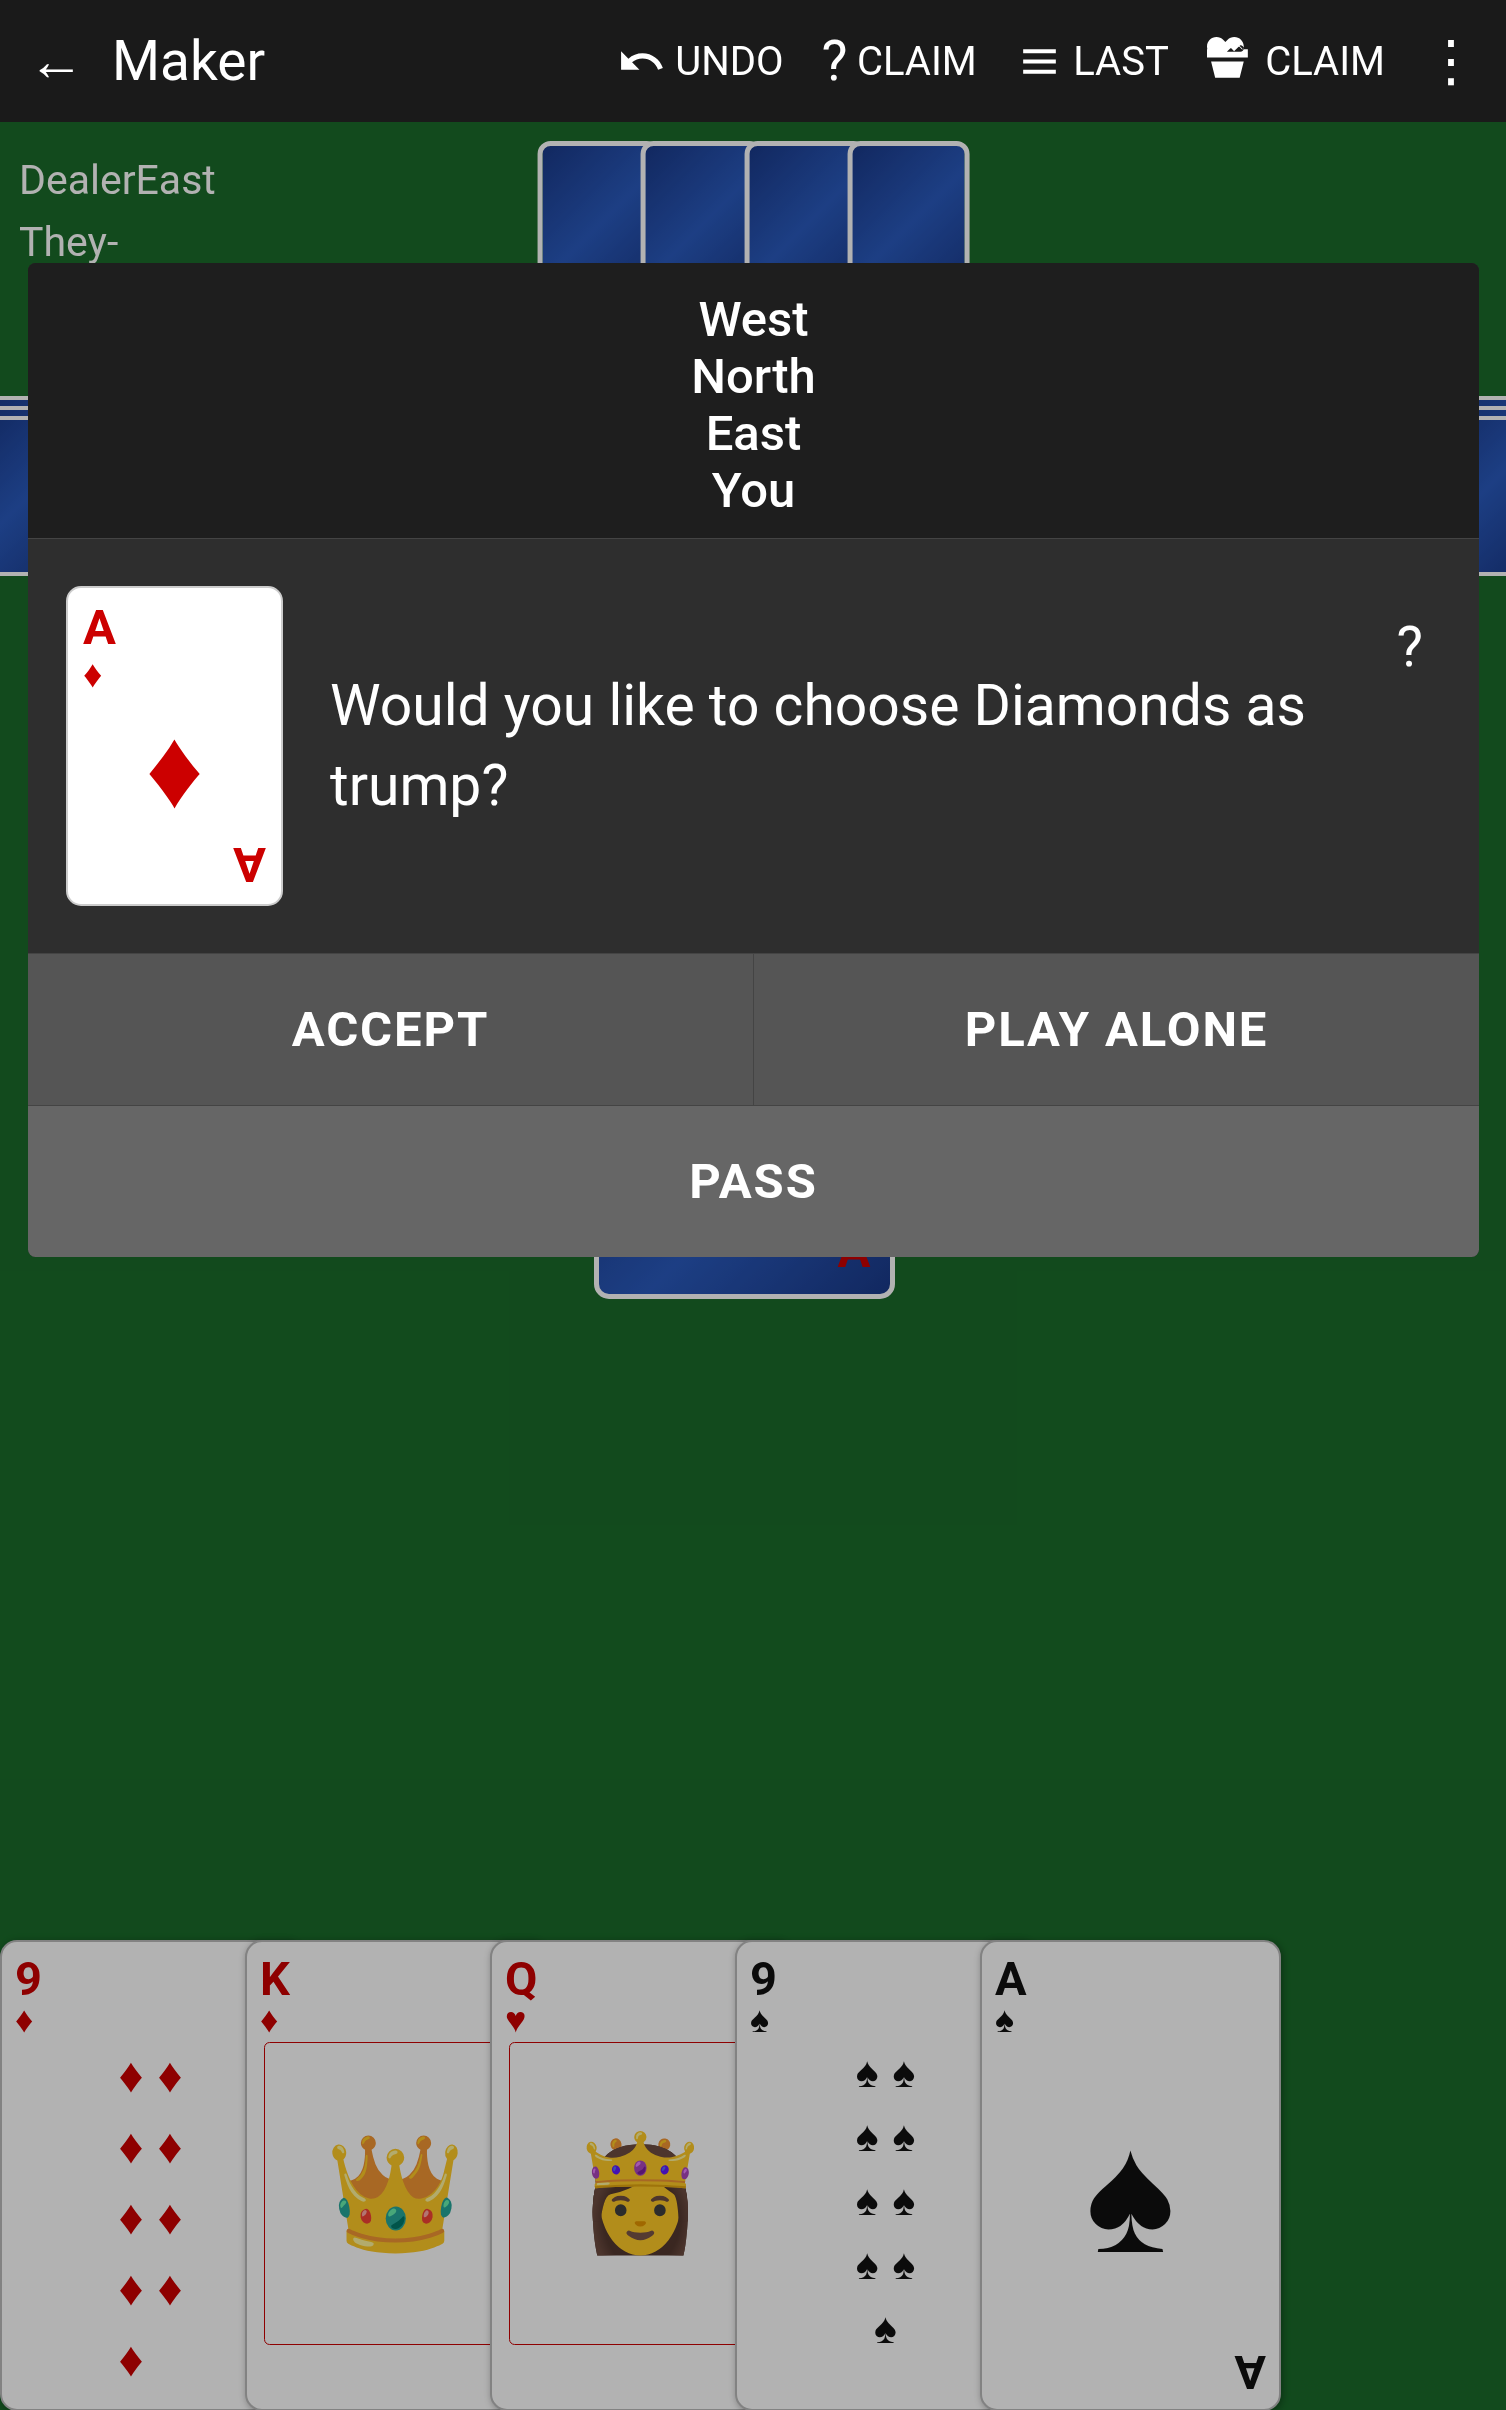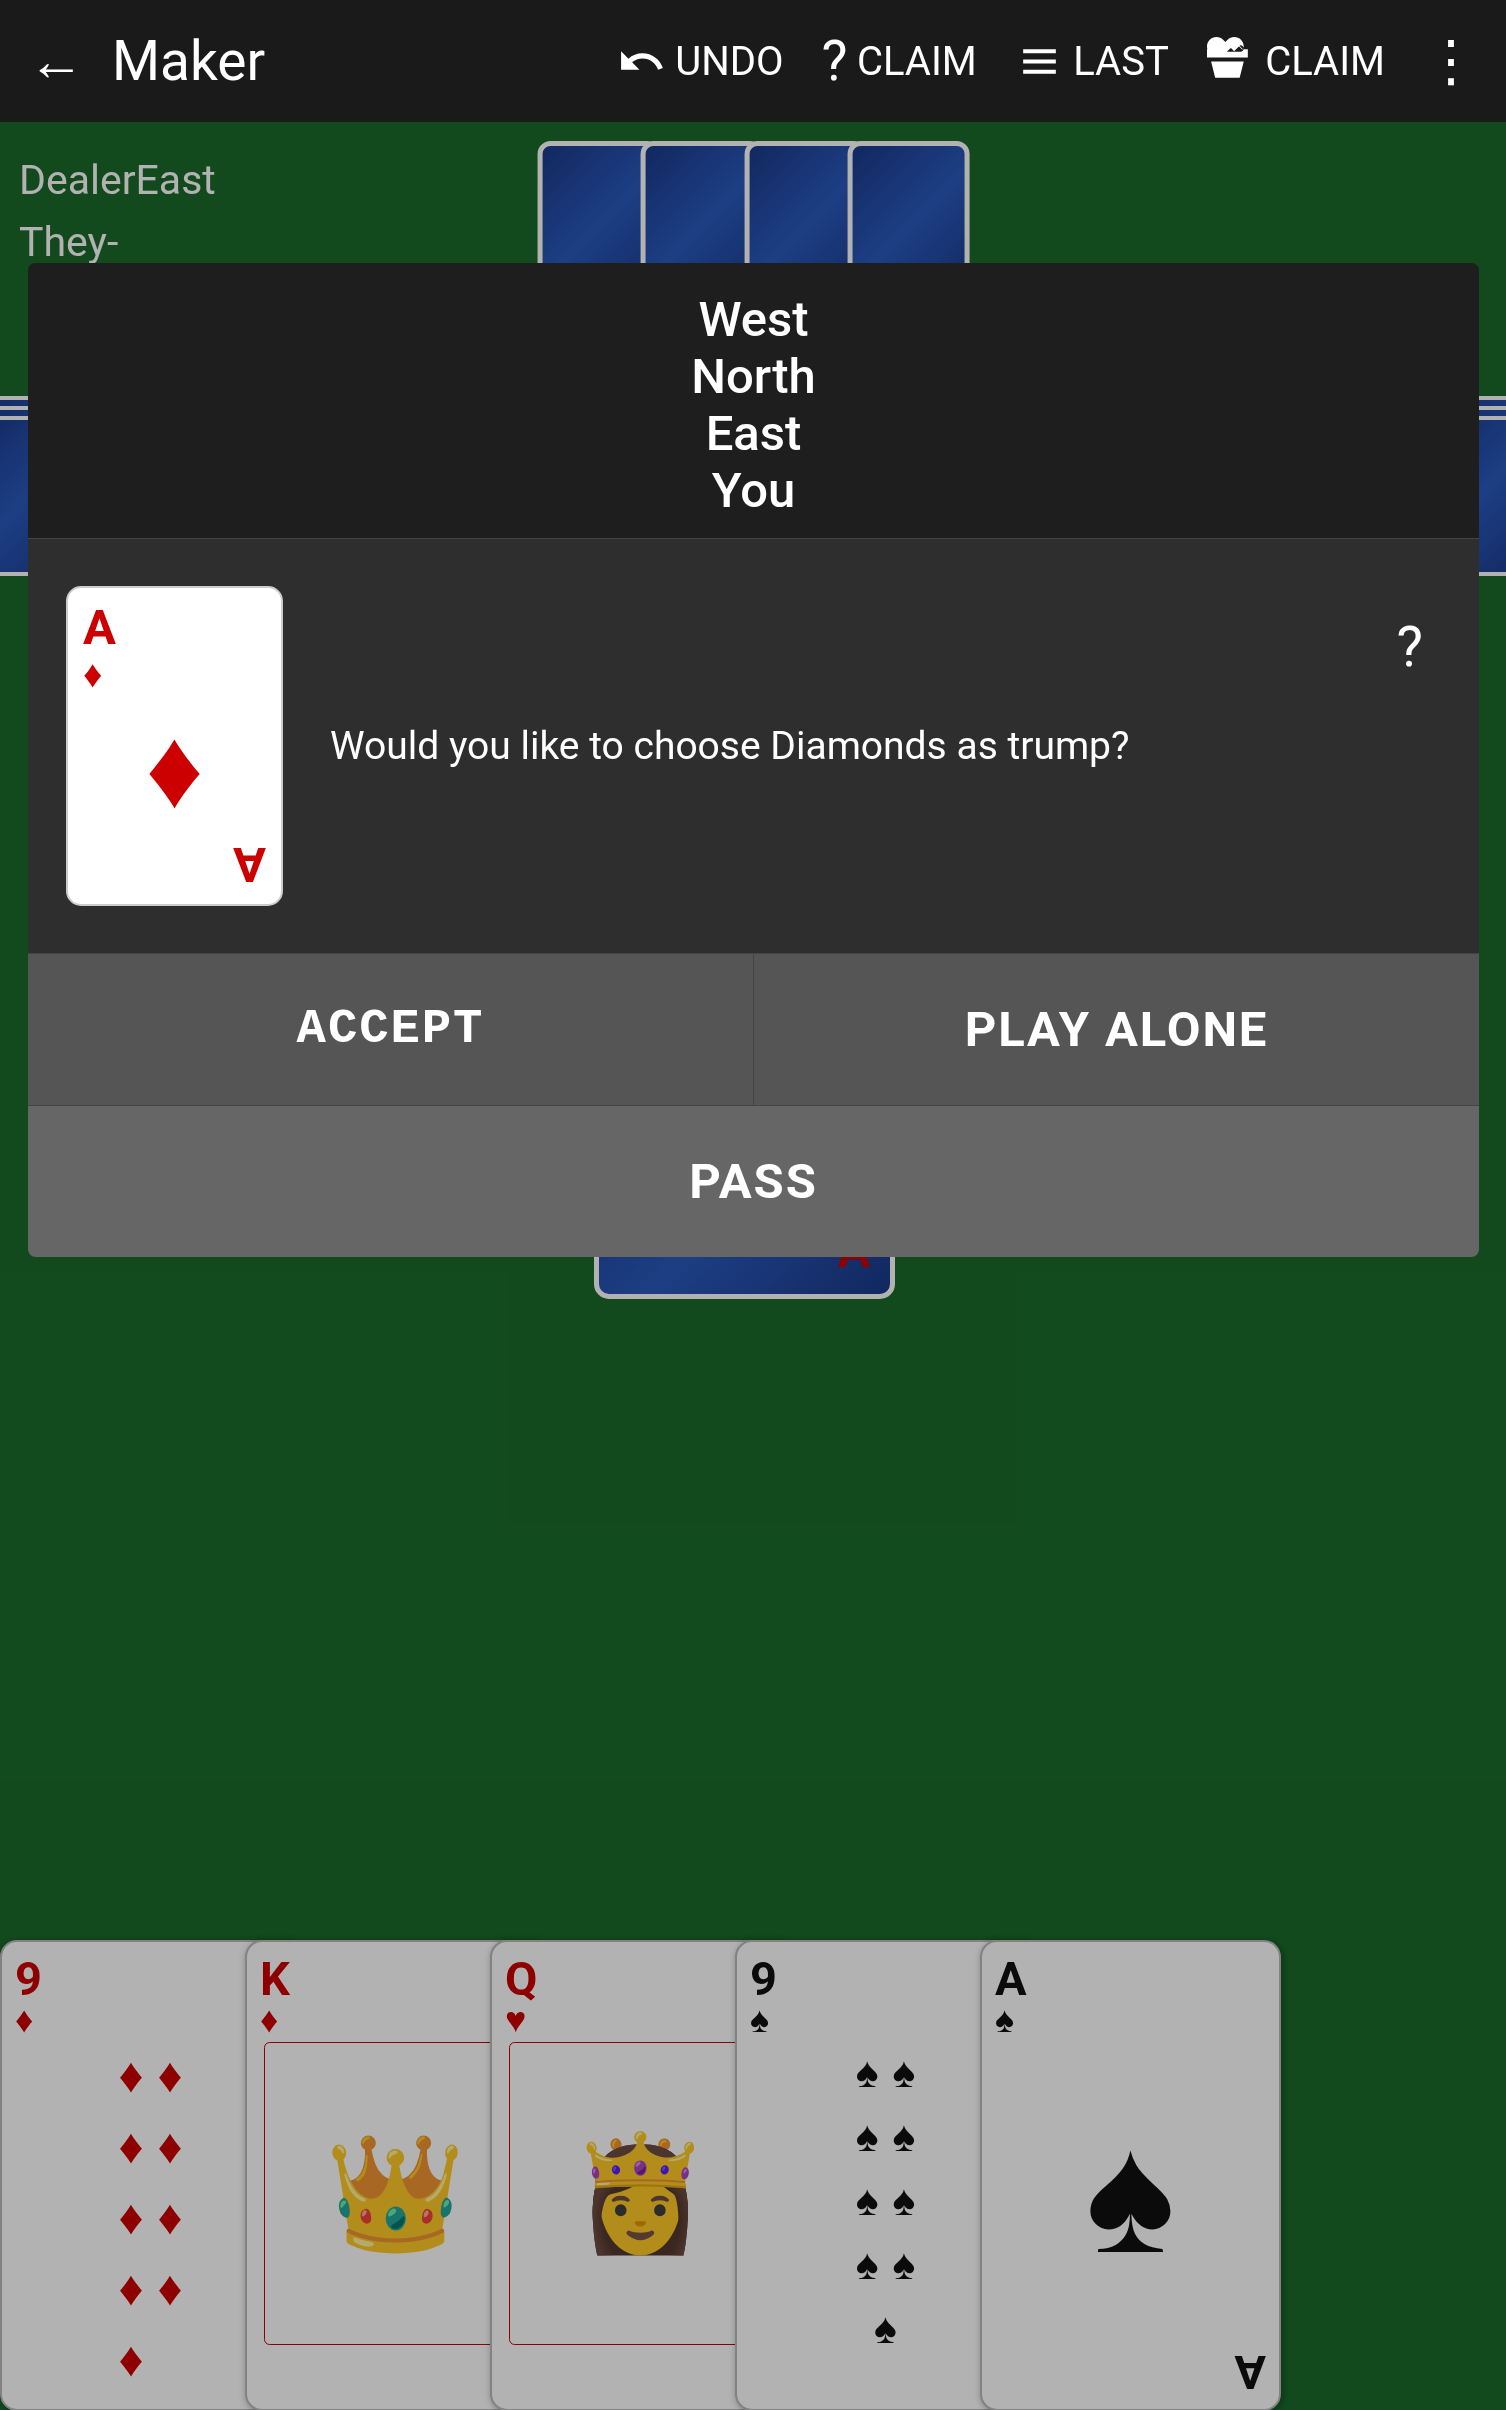--- a/index.html
+++ b/index.html
@@ -212,21 +212,21 @@
       color: #cc0000;
       font-weight: bold;
       transform: rotate(180deg);
       line-height: 1;
       text-align: left;
     }
 
     
     #dialog-text {
       color: white;
-      font-size: 39px;
+      font-size: 57px;
       line-height: 1.4;
       flex: 1;
     }
 
     
     #dialog-buttons {
       display: flex;
       border-top: 1.9px solid #444;
     }
     .dialog-btn {
@@ -235,21 +235,20 @@
       text-align: center;
       color: white;
       font-size: 49px;
       font-weight: 700;
       letter-spacing: 1.9px;
       cursor: pointer;
       background: #555;
     }
     .dialog-btn:first-child {
       border-right: 1.9px solid #444;
-      font-family: Liberation Mono, monospace;
     }
     #pass-btn {
       width: 100%;
       padding: 47px;
       text-align: center;
       color: white;
       font-size: 49px;
       font-weight: 700;
       letter-spacing: 1.9px;
       cursor: pointer;

